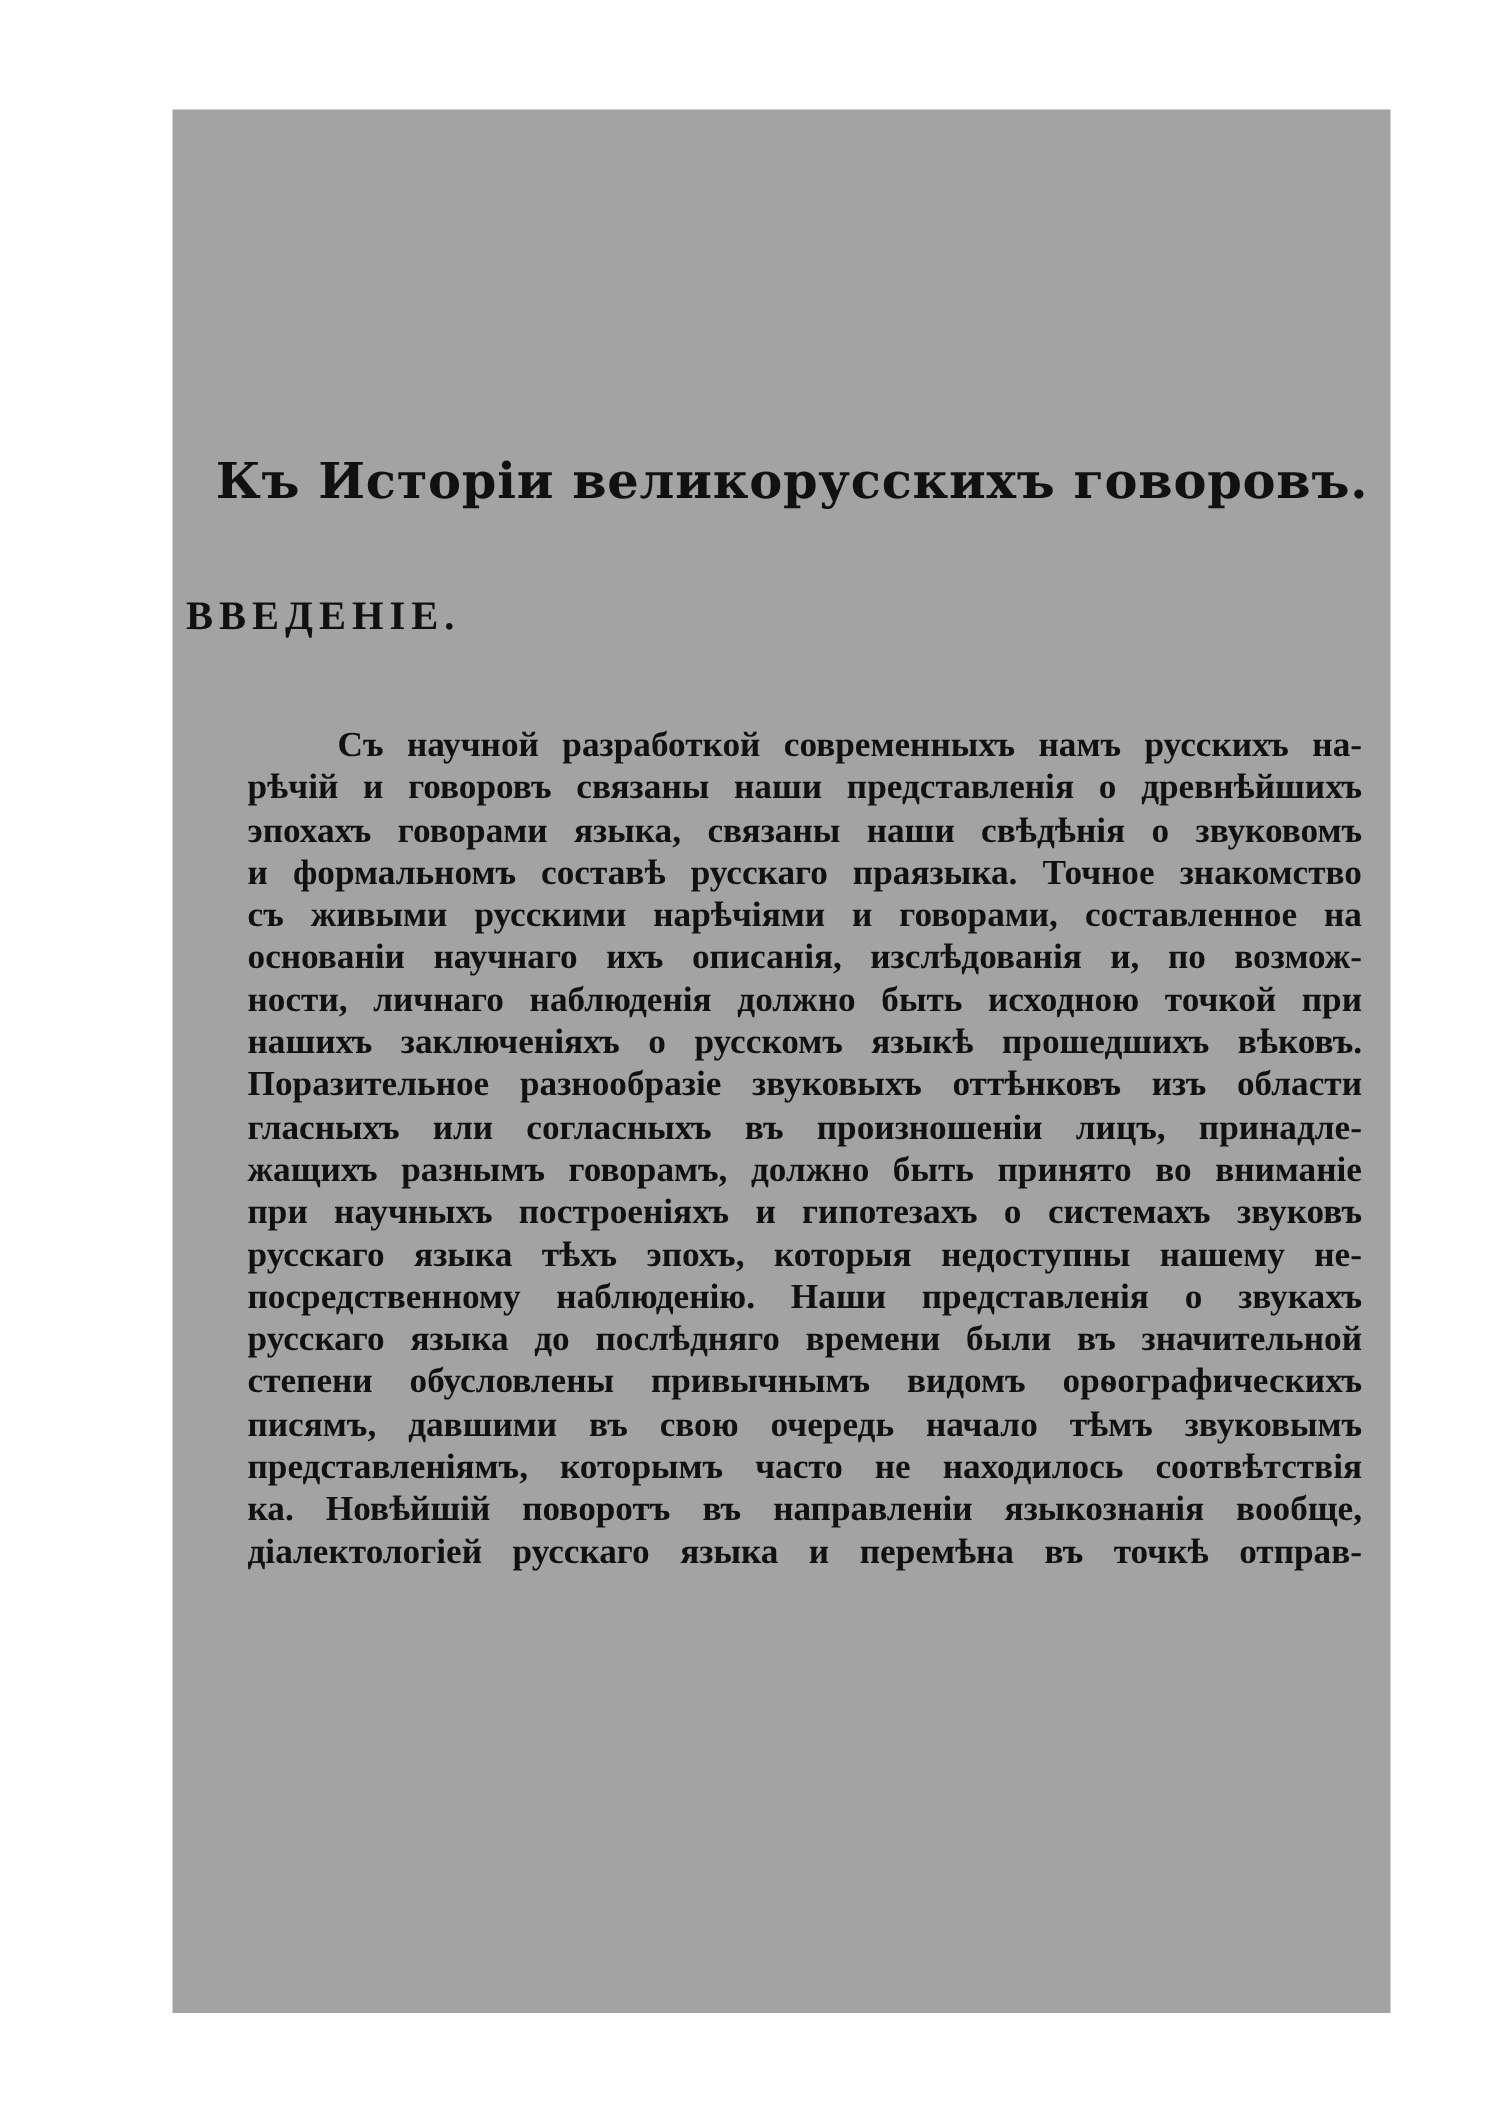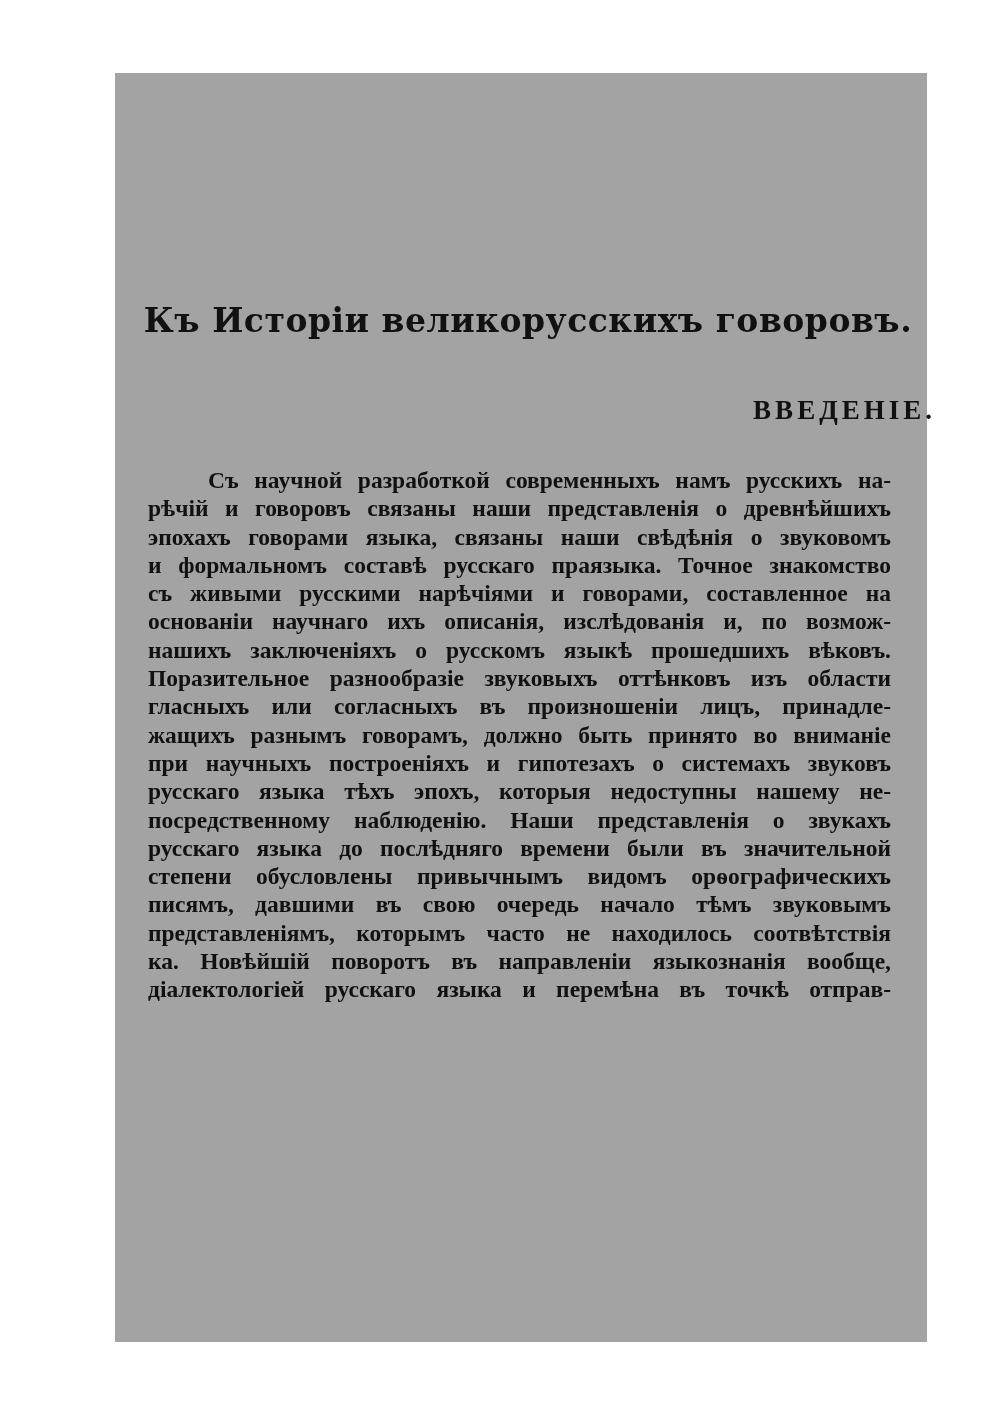--- a/index.html
+++ b/index.html
@@ -33,35 +33,35 @@
       font-size: 33px;
       letter-spacing: 0.5px;
       color: #111;
       transform: translateX(7px);
     }
     .subtitle {
       position: absolute;
       left: 0;
       top: 322px;
       width: 812px;
-      text-align: right;
+      text-align: left;
       margin: 0;
       font-family: "Liberation Serif", serif;
       font-weight: bold;
       font-size: 27px;
       letter-spacing: 4px;
       color: #111;
       transform: translateX(9px);
     }
     .body-text {
       position: absolute;
       left: 33px;
       top: 393px;
       width: 743px;
-      margin: 0;
+      margin: 17px;
       font-family: "Liberation Serif", serif;
       font-weight: bold;
       font-size: 23.5px;
       line-height: 28.3px;
       color: #111;
     }
     .line {
       display: block;
       white-space: nowrap;
       text-align: justify;
@@ -78,20 +78,21 @@
 <div class="page">
   <h1 class="title">Къ Исторіи великорусскихъ говоровъ.</h1>
   <h2 class="subtitle">ВВЕДЕНІЕ.</h2>
   <div class="body-text">
     <span class="line indent">Съ научной разработкой современныхъ намъ русскихъ на-</span>
     <span class="line">рѣчій и говоровъ связаны наши представленія о древнѣйшихъ</span>
     <span class="line">эпохахъ говорами языка, связаны наши свѣдѣнія о звуковомъ</span>
     <span class="line">и формальномъ составѣ русскаго праязыка. Точное знакомство</span>
     <span class="line">съ живыми русскими нарѣчіями и говорами, составленное на</span>
     <span class="line">основаніи научнаго ихъ описанія, изслѣдованія и, по возмож-</span>
+    <span class="line">ности, личнаго наблюденія должно быть исходною точкой при</span>
     <span class="line">нашихъ заключеніяхъ о русскомъ языкѣ прошедшихъ вѣковъ.</span>
     <span class="line">Поразительное разнообразіе звуковыхъ оттѣнковъ изъ области</span>
     <span class="line">гласныхъ или согласныхъ въ произношеніи лицъ, принадле-</span>
     <span class="line">жащихъ разнымъ говорамъ, должно быть принято во вниманіе</span>
     <span class="line">при научныхъ построеніяхъ и гипотезахъ о системахъ звуковъ</span>
     <span class="line">русскаго языка тѣхъ эпохъ, которыя недоступны нашему не-</span>
     <span class="line">посредственному наблюденію. Наши представленія о звукахъ</span>
     <span class="line">русскаго языка до послѣдняго времени были въ значительной</span>
     <span class="line">степени обусловлены привычнымъ видомъ орѳографическихъ</span>
     <span class="line">писямъ, давшими въ свою очередь начало тѣмъ звуковымъ</span>

